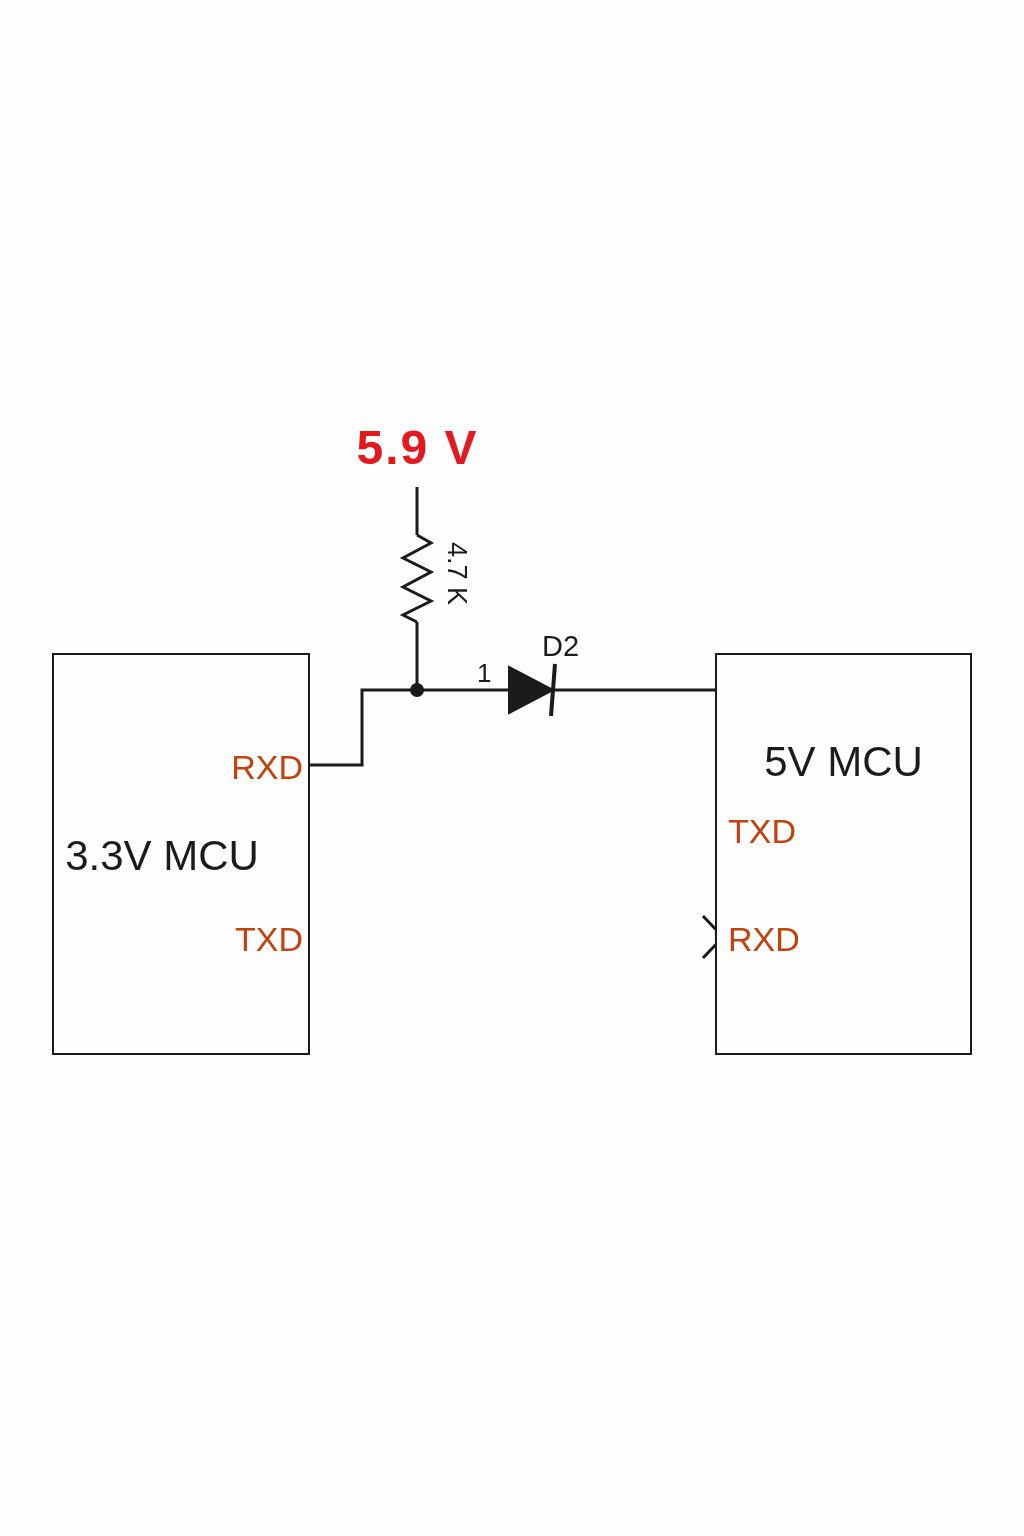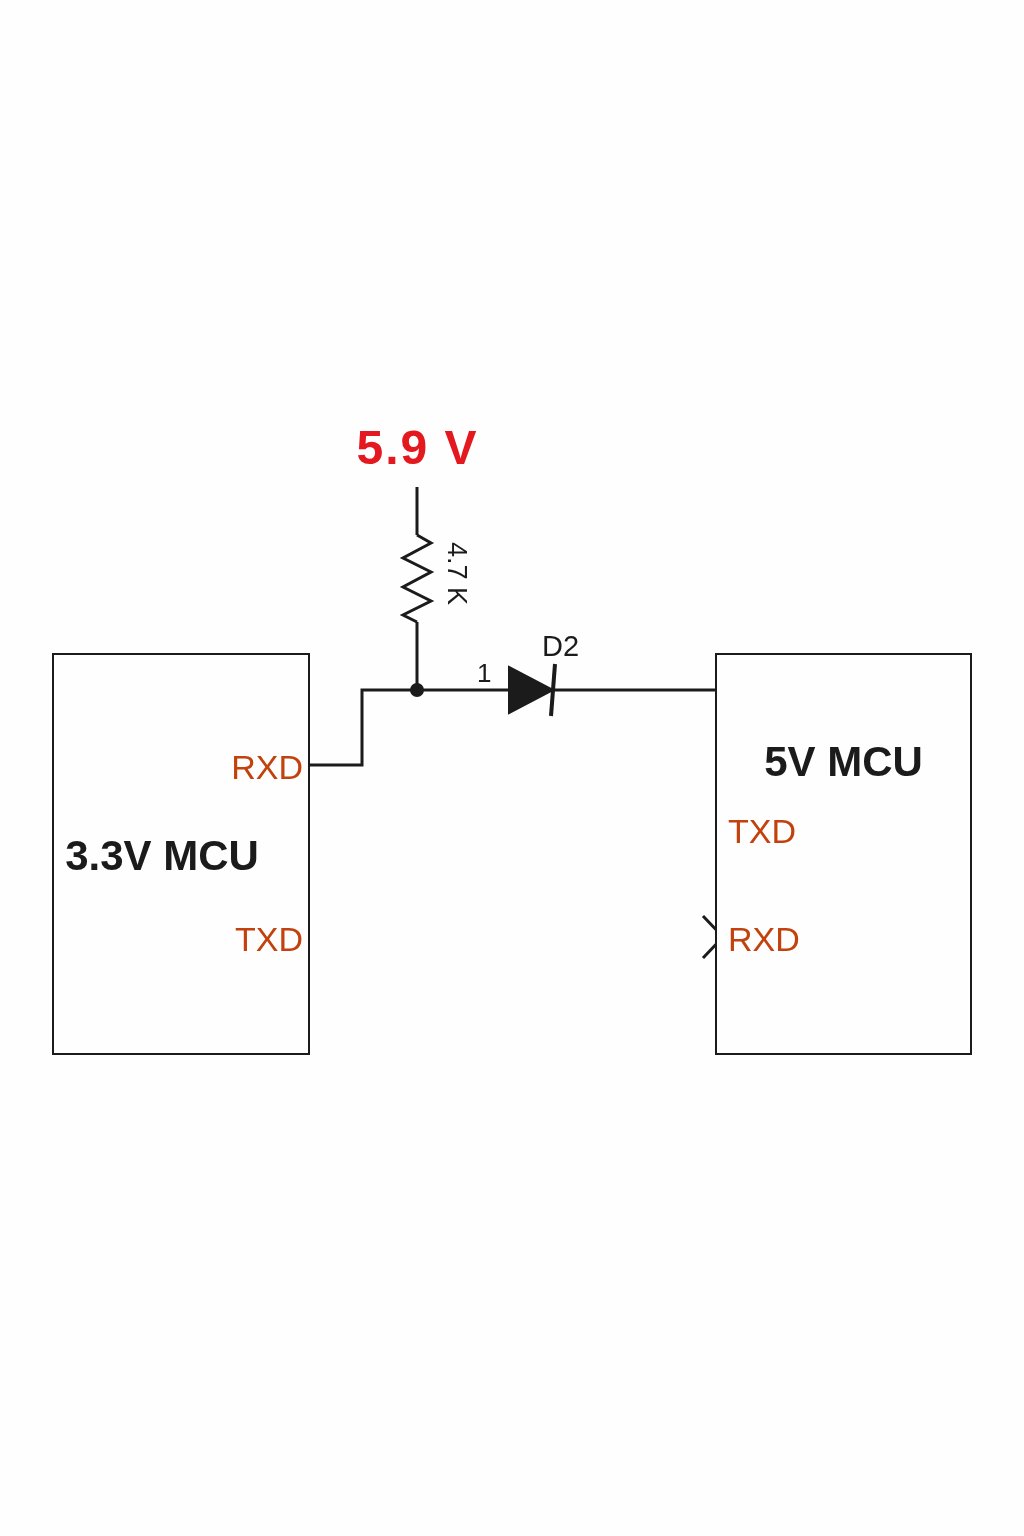--- a/index.html
+++ b/index.html
@@ -47,21 +47,21 @@
   }
   .mcu-box {
     position: absolute;
     border: 2px solid #1b1b1b;
     background: #fefefe;
     box-sizing: border-box;
   }
   .mcu-title {
     position: absolute;
     font-size: 42px;
-    font-weight: 700;
+    font-weight: 400;
     text-align: center;
     color: #1b1b1b;
   }
   .pin-label {
     position: absolute;
     font-size: 34px;
     font-weight: 500;
     color: #c2410c;
   }
   .align-right { text-align: right; }

